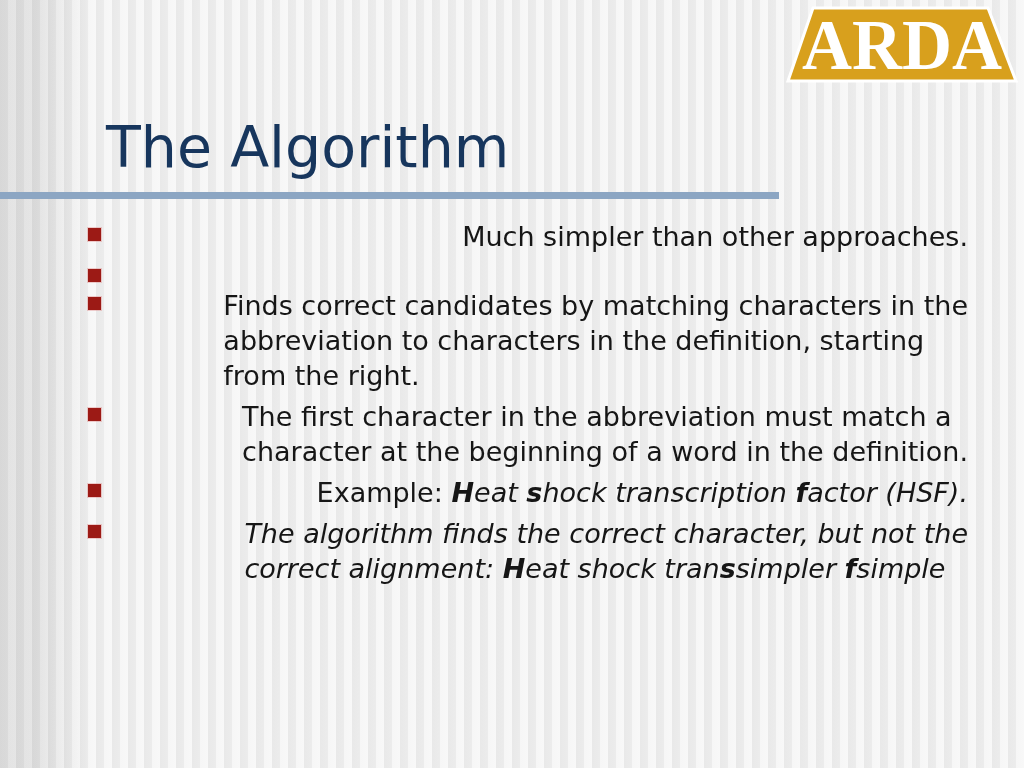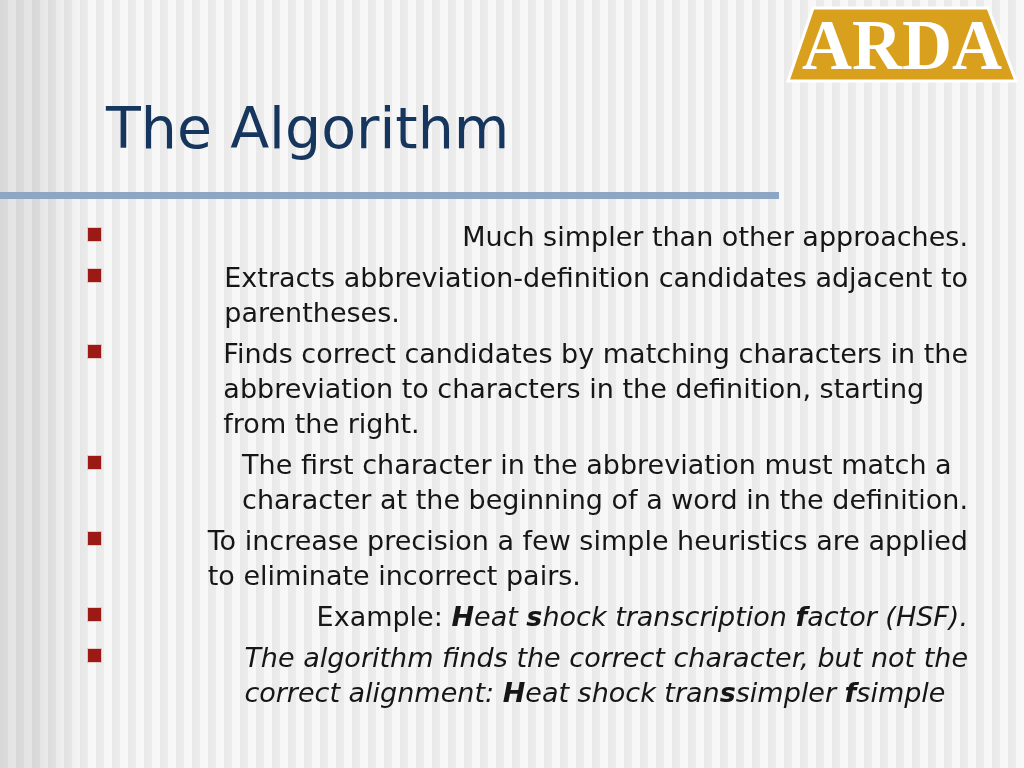--- a/index.html
+++ b/index.html
@@ -15,21 +15,21 @@
   }
   .logo{
     position:absolute;left:786px;top:5px;width:232px;height:80px;
   }
   .logo text{
     font-family:"Liberation Serif","DejaVu Serif",serif;
     font-weight:bold;
     fill:#ffffff;
   }
   .title{
-    position:absolute;left:106px;top:96px;
+    position:absolute;left:106px;top:115px;
     font-size:57px;line-height:64px;
     letter-spacing:0px;
     white-space:nowrap;
   }
   .rule{
     position:absolute;left:0;top:192px;width:779px;height:7px;
   }
   .list{
     position:absolute;left:88px;top:219px;width:880px;
   }
@@ -63,38 +63,31 @@
 
   <div class="rule" style="background: rgb(140, 166, 195);"></div>
 
   <div class="list">
       <div class="item">
         <span class="sq" style="background: rgb(156, 26, 21);"></span>
         <div class="txt"><span>Much simpler than other approaches.</span></div>
       </div>
       <div class="item">
         <span class="sq" style="background: rgb(156, 26, 21);"></span>
-        <div class="txt"><span>Extracts abbreviation-definition candidates adjacent to
-parentheses.</span></div>
       </div>
       <div class="item">
         <span class="sq" style="background: rgb(156, 26, 21);"></span>
         <div class="txt"><span>Finds correct candidates by matching characters in the
 abbreviation to characters in the definition, starting
 from the right.</span></div>
       </div>
       <div class="item">
         <span class="sq" style="background: rgb(156, 26, 21);"></span>
         <div class="txt"><span>The first character in the abbreviation must match a
 character at the beginning of a word in the definition.</span></div>
-      </div>
-      <div class="item">
-        <span class="sq" style="background: rgb(156, 26, 21);"></span>
-        <div class="txt"><span>To increase precision a few simple heuristics are applied
-to eliminate incorrect pairs.</span></div>
       </div>
       <div class="item">
         <span class="sq" style="background: rgb(156, 26, 21);"></span>
         <div class="txt"><span>Example: </span><span class="b i">H</span><span class="i">eat </span><span class="b i">s</span><span class="i">hock transcription </span><span class="b i">f</span><span class="i">actor (HSF).</span></div>
       </div>
       <div class="item">
         <span class="sq" style="background: rgb(156, 26, 21);"></span>
         <div class="txt"><span class="i">The algorithm finds the correct character, but not the
 correct alignment: </span><span class="b i">H</span><span class="i">eat shock tran</span><span class="b i">s</span><span class="i">simpler </span><span class="b i">f</span><span class="i">simple</span></div>
       </div>

